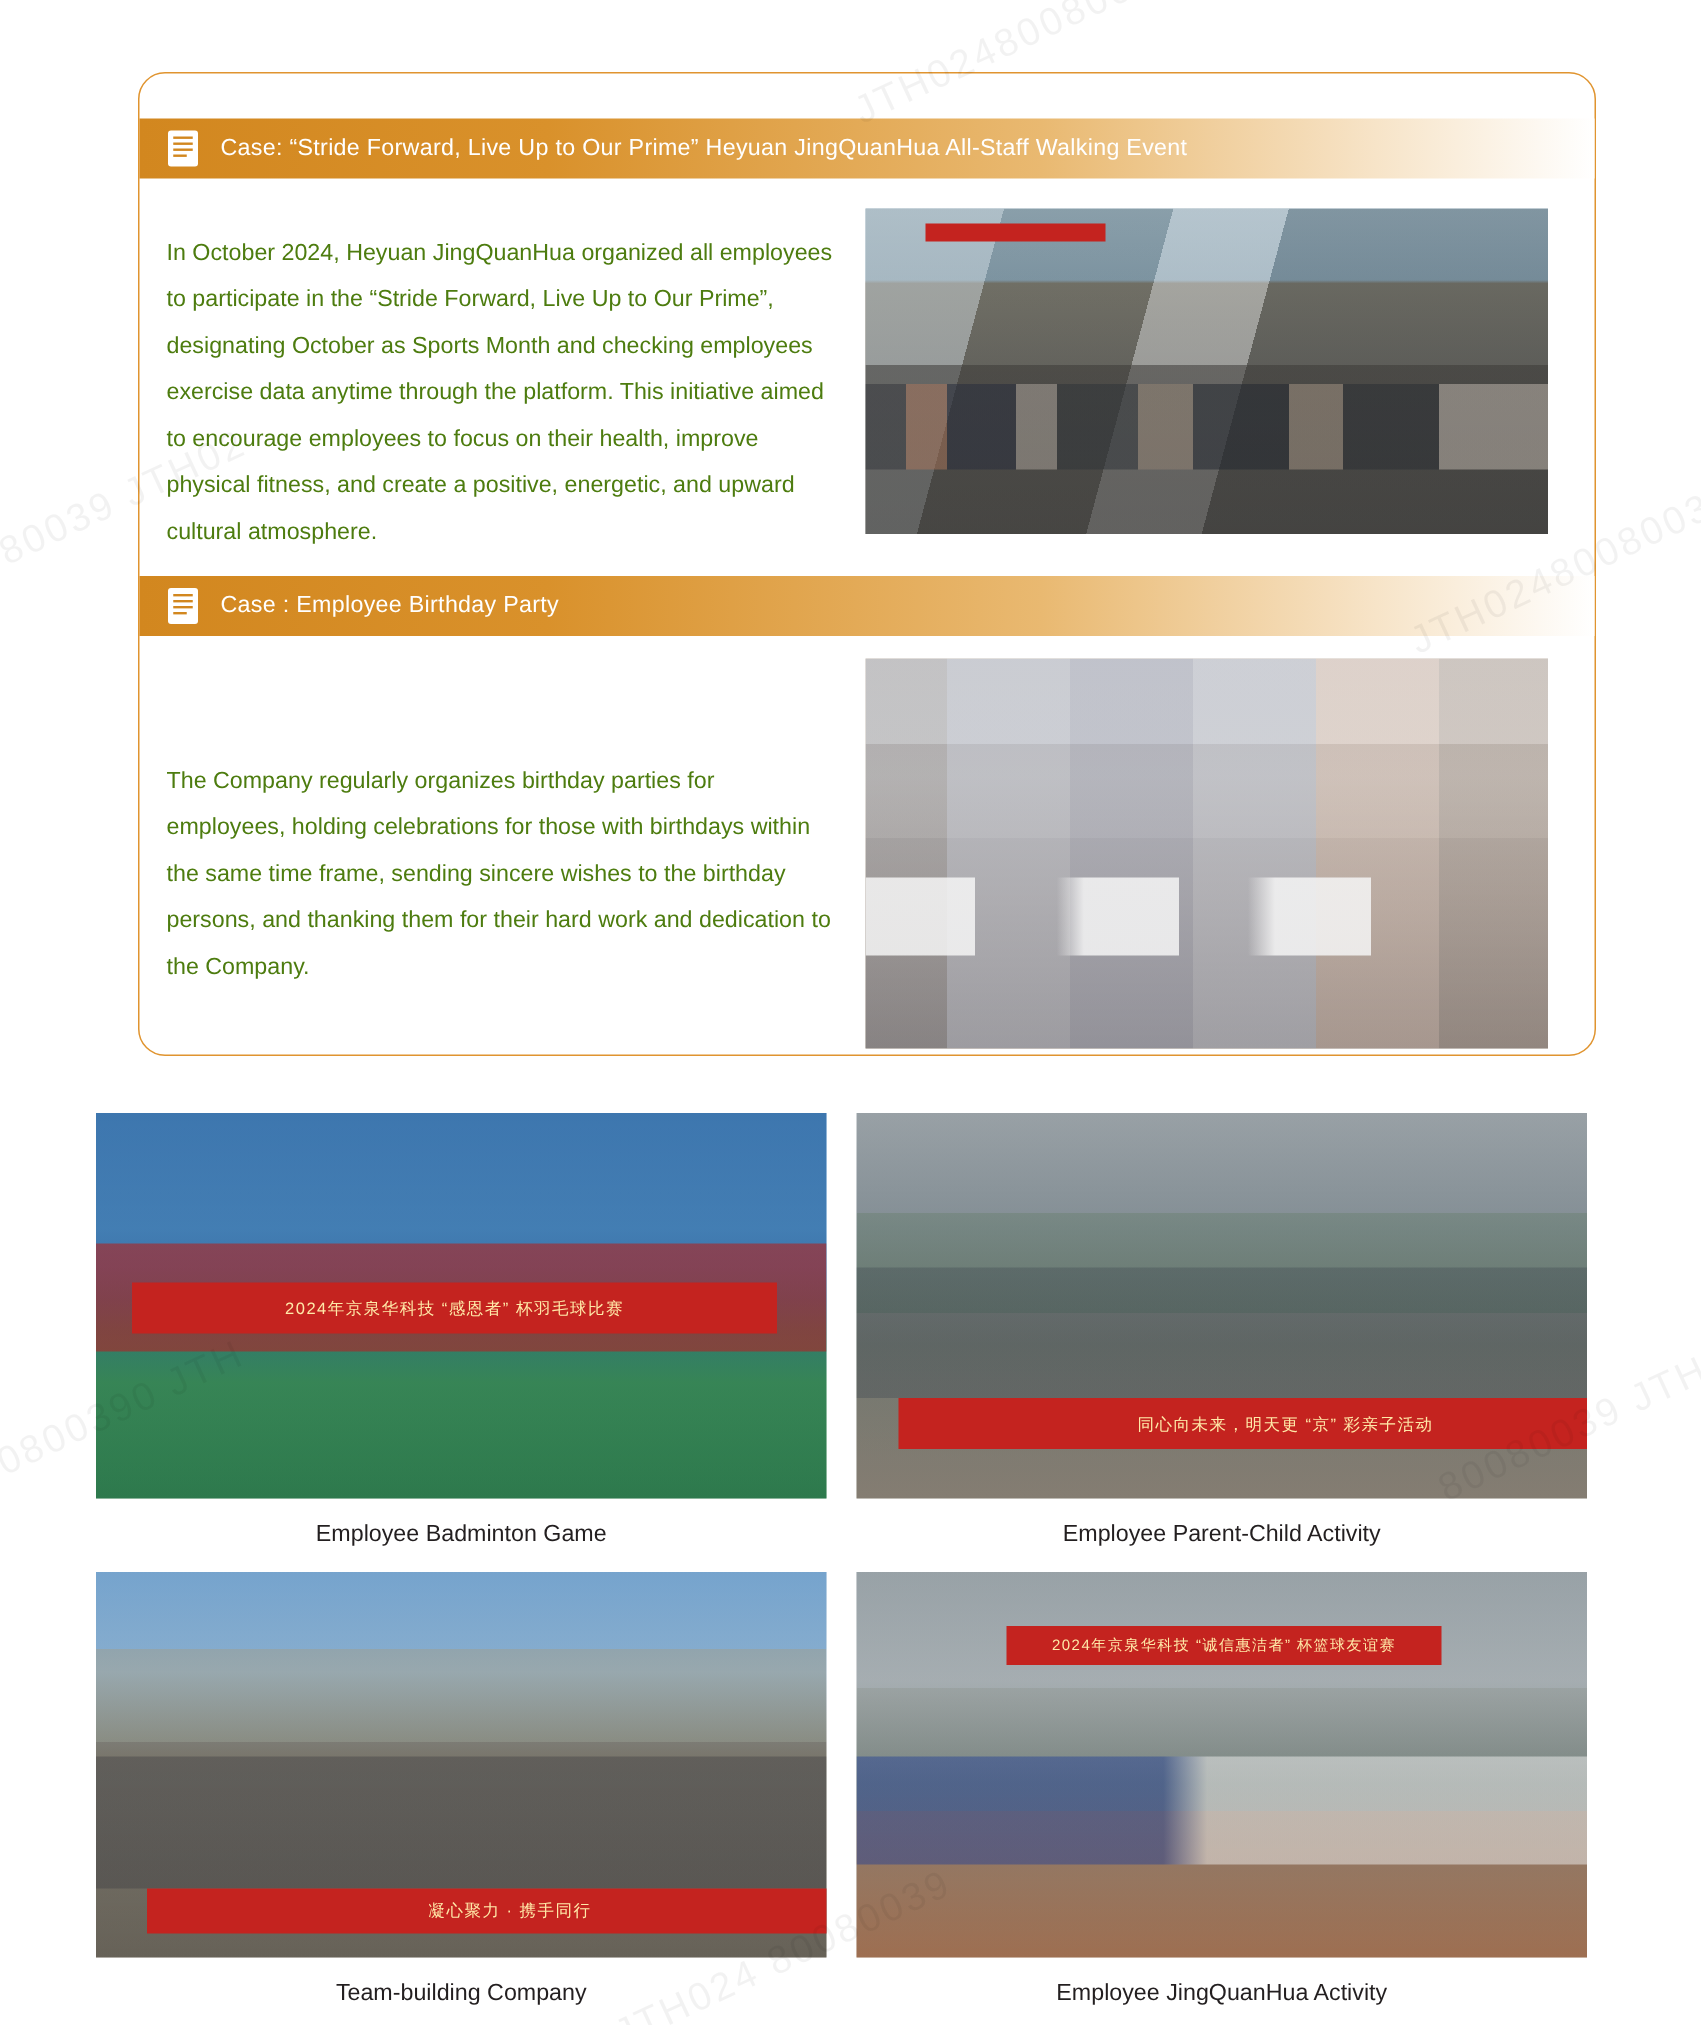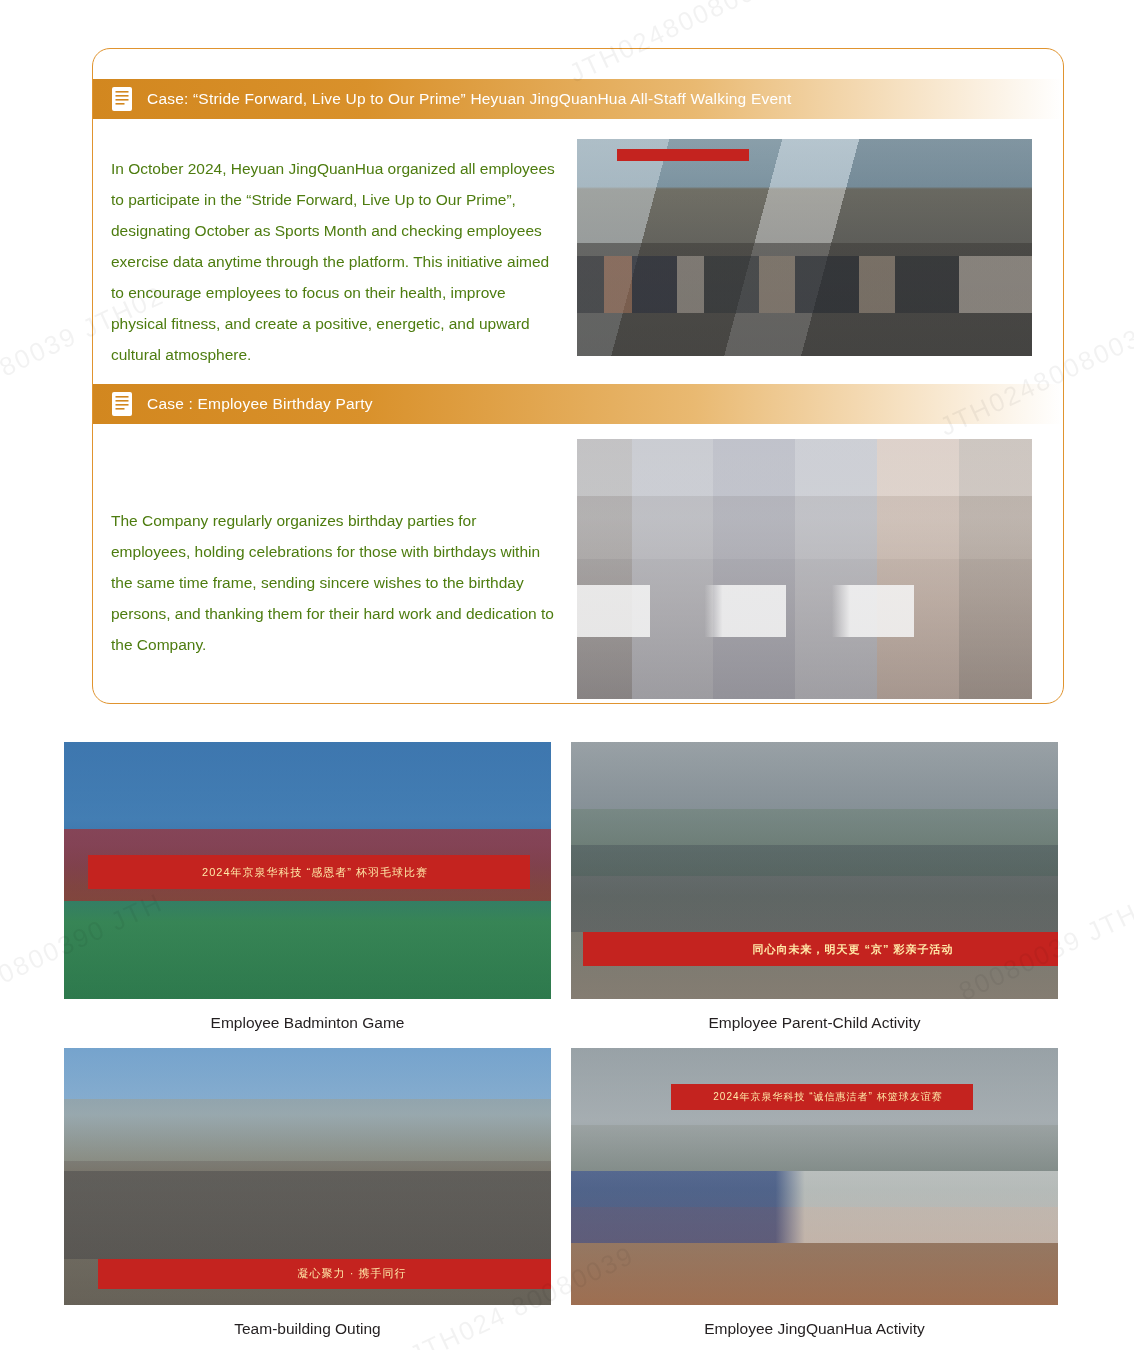--- a/index.html
+++ b/index.html
@@ -167,21 +167,20 @@
   
   .banner {
     position: absolute;
     background: #c4231f;
     color: #ffe9a8;
     font-size: 11px;
     display: flex;
     align-items: center;
     justify-content: center;
     letter-spacing: 1px;
-    padding-left: 12px;
   }
   .crowd {
     position: absolute;
     left: 0;
     right: 0;
     background: rgba(40,40,45,0.28);
   }
 </style>
 </head>
 <body>
@@ -247,32 +246,32 @@
       <div class="crowd" style="top:34%; height:28%; background:linear-gradient(to right, rgba(170,40,40,0.65) 6% 92%);"></div>
       <div class="banner" style="left:24px; top:44%; width:430px; height:34px;">2024年京泉华科技 “感恩者” 杯羽毛球比赛</div>
     </div>
     <div class="cap">Employee Badminton Game</div>
   </div>
 
   <div class="cell" id="cell1">
     <div class="img" id="img-parentchild">
       <div class="tex" style="background:linear-gradient(to bottom, rgba(120,130,135,0.5) 0 26%, rgba(70,95,70,0.35) 26% 52%, rgba(120,110,100,0.3) 52% 100%);"></div>
       <div class="crowd" style="top:40%; height:34%; background:linear-gradient(to right, rgba(60,70,80,0.35) 0 100%);"></div>
-      <div class="banner" style="left:12px; top:74%; width:516px; height:34px;font-weight:bold;">同心向未来，明天更 “京” 彩亲子活动</div>
+      <div class="banner" style="left:28px; top:74%; width:516px; height:34px;">同心向未来，明天更 “京” 彩亲子活动</div>
     </div>
     <div class="cap">Employee Parent-Child Activity</div>
   </div>
 
   <div class="cell" id="cell2">
     <div class="img" id="img-outing">
       <div class="tex" style="background:linear-gradient(to bottom, rgba(110,160,205,0.55) 0 20%, rgba(120,125,110,0.35) 20% 44%, rgba(90,85,78,0.4) 44% 100%);"></div>
       <div class="crowd" style="top:48%; height:34%; background:linear-gradient(to right, rgba(60,60,65,0.4) 0 100%);"></div>
       <div class="banner" style="left:34px; top:82%; width:484px; height:30px;">凝心聚力 · 携手同行</div>
     </div>
-    <div class="cap">Team-building Outing</div>
+    <div class="cap">Team-building Company</div>
   </div>
 
   <div class="cell" id="cell3">
     <div class="img" id="img-basketball">
       <div class="tex" style="background:linear-gradient(to bottom, rgba(150,160,165,0.45) 0 30%, rgba(110,120,115,0.3) 30% 62%, rgba(160,110,80,0.4) 62% 100%);"></div>
       <div class="banner" style="left:100px; top:14%; width:290px; height:26px; font-size:10px;">2024年京泉华科技 “诚信惠洁者” 杯篮球友谊赛</div>
       <div class="crowd" style="top:48%; height:28%; background:linear-gradient(to right, rgba(30,60,150,0.45) 8% 42%, rgba(240,240,240,0.5) 48% 88%);"></div>
     </div>
     <div class="cap">Employee JingQuanHua Activity</div>
   </div>

